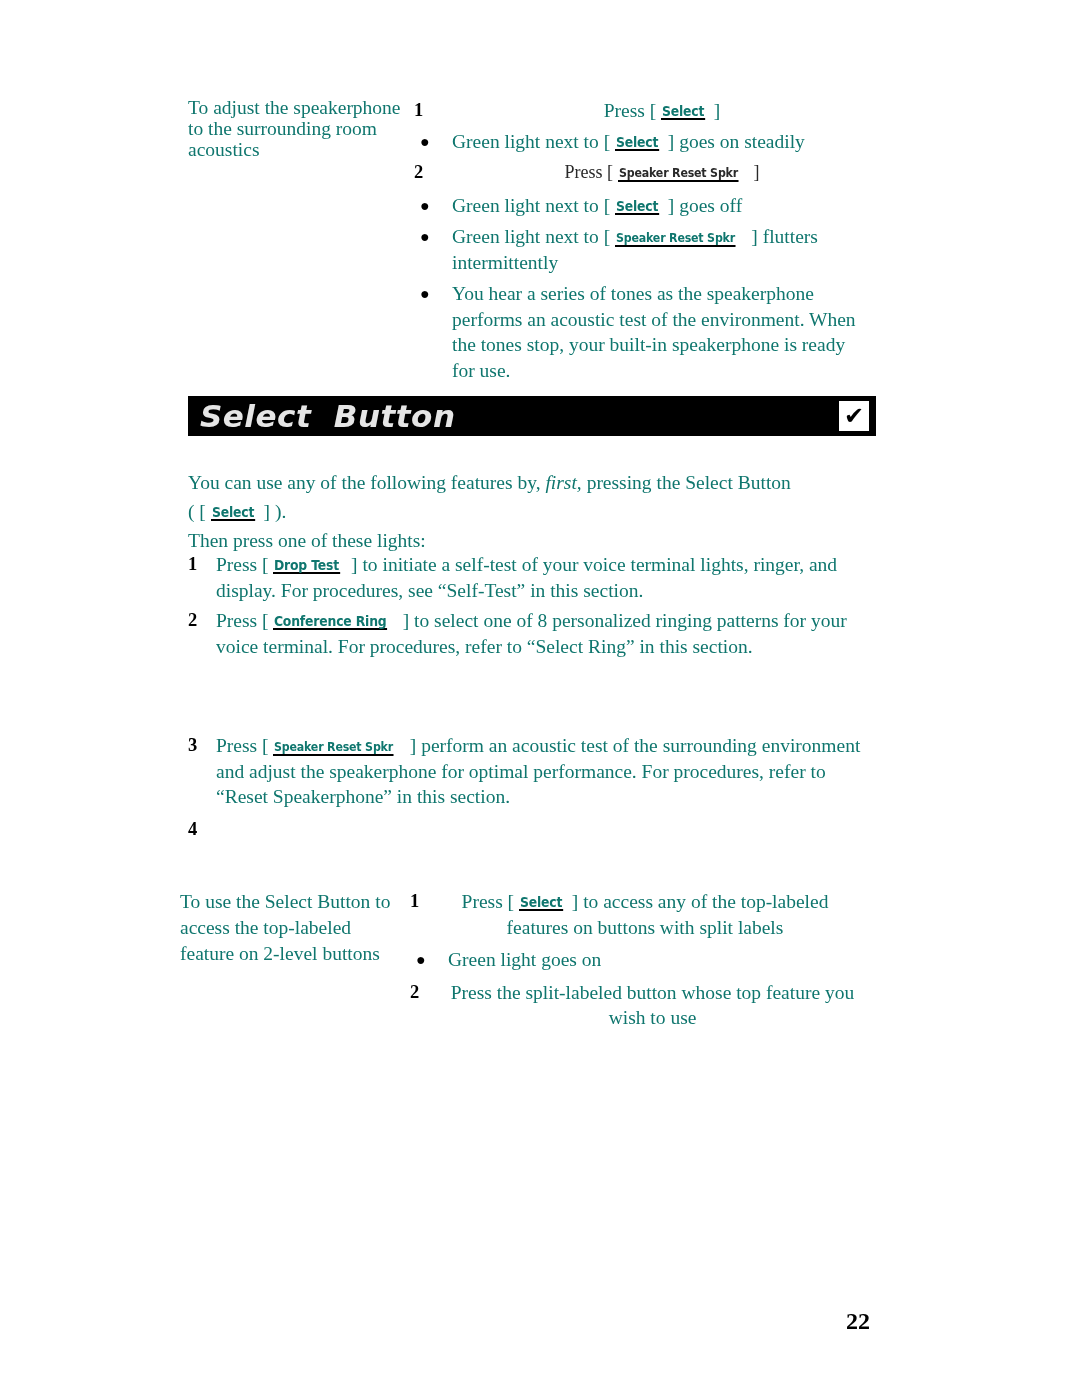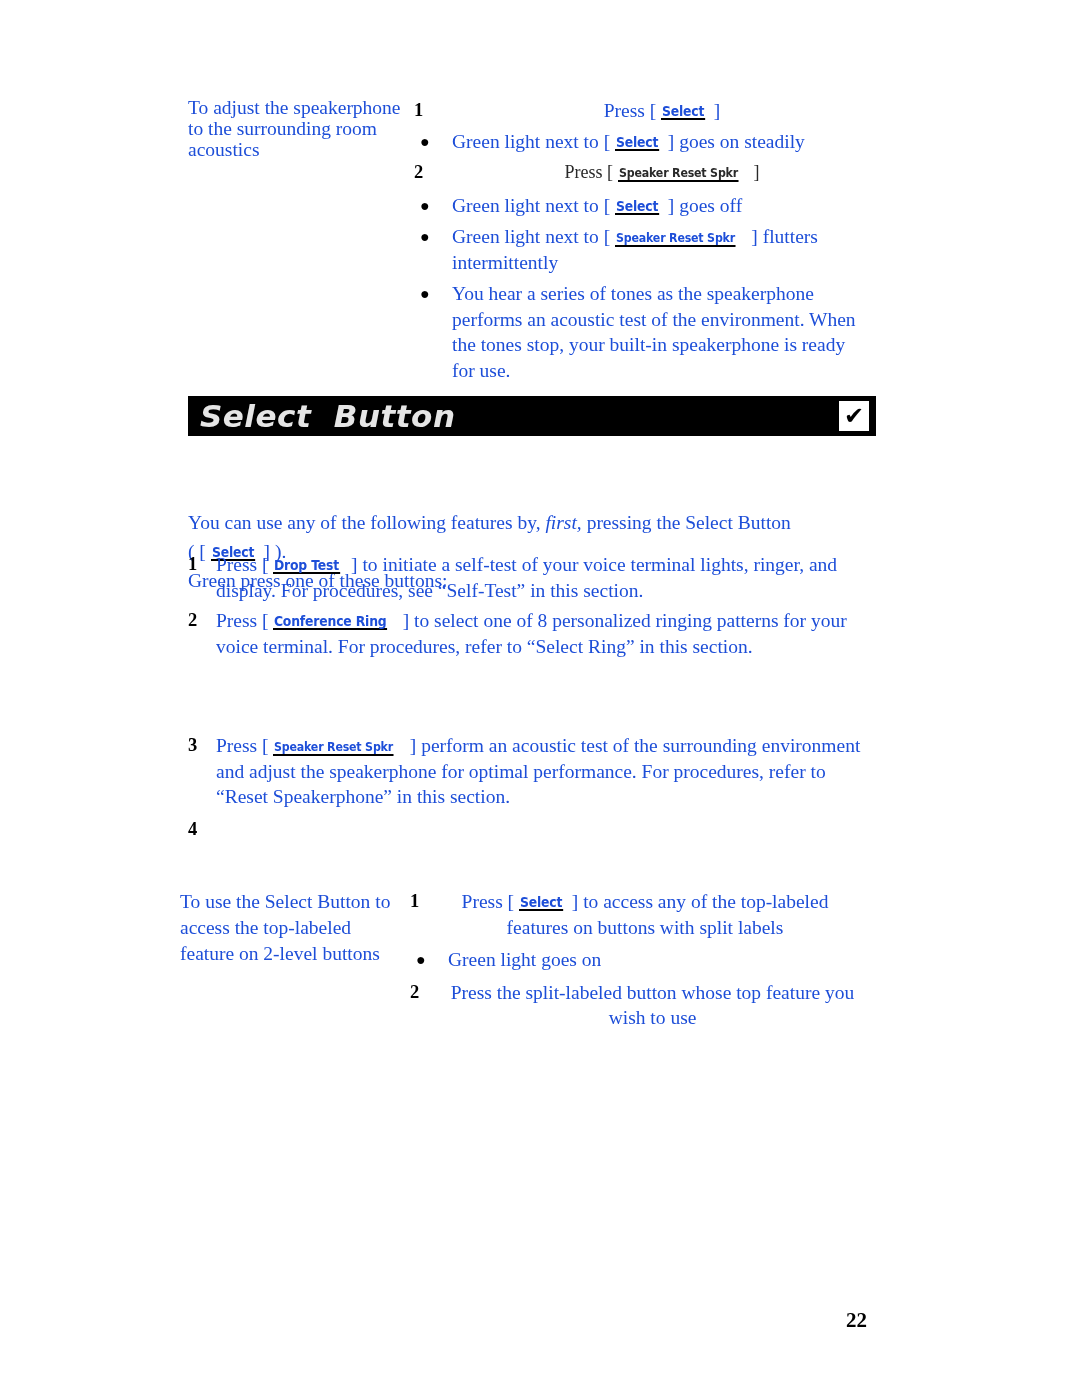--- a/index.html
+++ b/index.html
@@ -20,21 +20,21 @@
     position: absolute;
     inset: 0;
     background: #ffffff;
   }
 
   
   .body-text {
     font-family: "Liberation Serif", "DejaVu Serif", serif;
     font-size: 19.5px;
     line-height: 25.5px;
-    color: #1d4ed8;
+    color: #0f766e;
   }
 
   
   .proc-block {
     position: absolute;
     display: flex;
     align-items: flex-start;
   }
   .proc-left {
     width: 218px;
@@ -160,21 +160,21 @@
     flex: 1 1 auto;
   }
 
   .ital { font-style: italic; }
   .bld  { font-weight: bold; }
 
   .page-number {
     position: absolute;
     font-family: "Liberation Serif", "DejaVu Serif", serif;
     font-weight: bold;
-    font-size: 21px;
+    font-size: 24px;
     color: #000;
   }
 </style>
 </head>
 <body>
 
 <div class="page">
 
   <div class="proc-block" style="left:188px; top:98px; width:692px;">
 
@@ -223,28 +223,28 @@
       </div>
 
     </div>
   </div>
 
   <div class="section-bar" style="left:188px; top:396px; width:688px; height:40px;">
     <div class="section-bar-title">Select  Button</div>
     <div class="section-bar-mark">✔</div>
   </div>
 
-  <div class="para body-text" style="left:188px; top:470px; width:680px;margin-top:40px;">
+  <div class="para body-text" style="left:188px; top:470px; width:680px;">
     <div>
       <span>You can use any of the following features by, </span><span class="ital">first,</span><span> pressing the Select Button</span>
     </div>
     <div style="margin-top:3px;">
       <span>( [ </span><span class="btnkey">Select</span><span> ] ).</span>
     </div>
-    <div style="margin-top:4px;">Green press one of these buttons:</div>
+    <div style="margin-top:4px;">Then press one of these lights:</div>
   </div>
 
   <div class="para" style="left:188px; top:552px; width:688px;">
 
     <div class="numlist-item">
       <div class="numlist-num">1</div>
       <div class="numlist-body body-text">
         <span>Press [ </span><span class="btnkey">Drop Test</span><span> ] to initiate a self-test of your voice terminal lights, ringer, and display. For procedures, see “Self-Test” in this section.</span>
       </div>
     </div>

